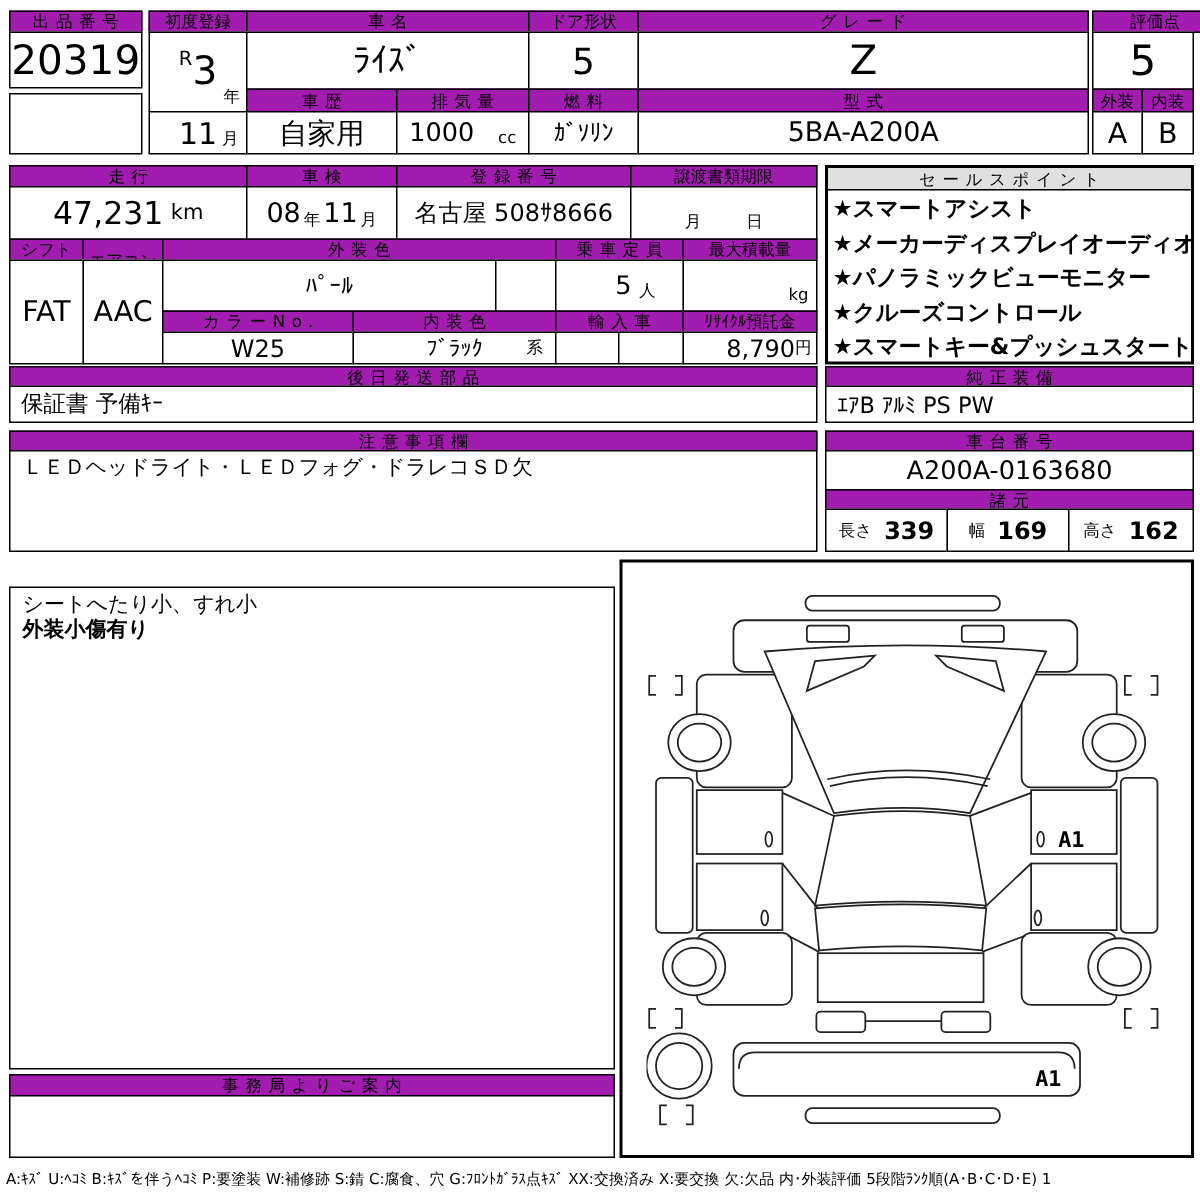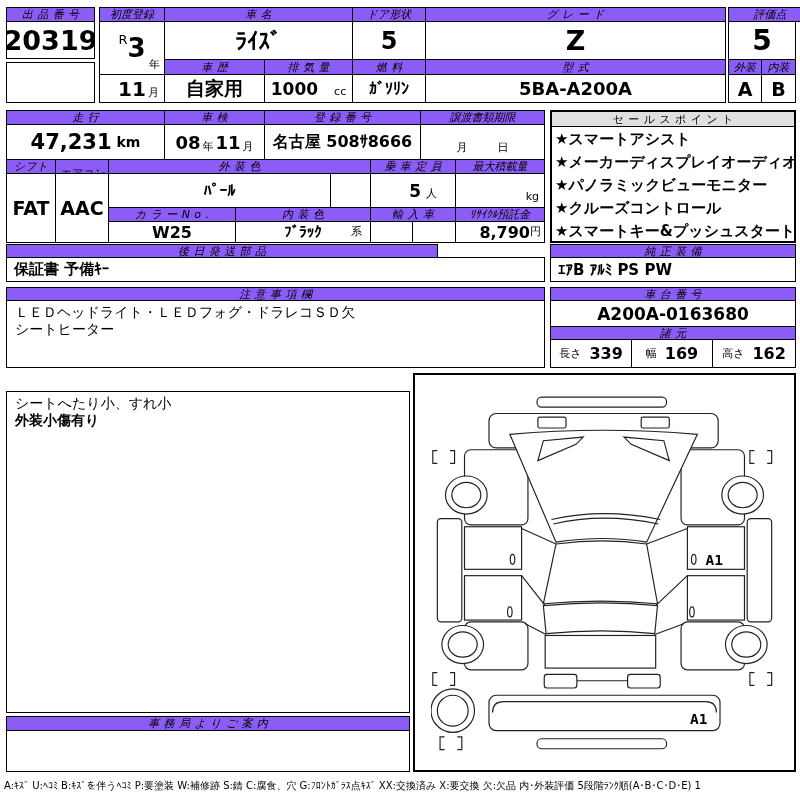--- a/index.html
+++ b/index.html
@@ -1,23 +1,23 @@
 <!DOCTYPE html>
 <html><head>
 <meta charset="utf-8">
 <style>
   html,body{margin:0;padding:0;background:#fff;}
   #sheet{position:relative;width:800px;height:800px;background:#fff;
          font-family:"DejaVu Sans","Liberation Sans",sans-serif;color:#000;}
   .cell{position:absolute;box-sizing:border-box;border:1px solid #000;background:#fff;
         display:flex;align-items:center;justify-content:center;overflow:hidden;font-size:12px;}
   .b2{border-width:2px;}
-  .g{background:#8b5cf6;font-size:11px;font-style:italic;}
+  .g{background:#a21caf;font-size:11px;}
   .sp{letter-spacing:.4em;padding-left:.4em;}
-  .v{font-weight:bold;}
+  .v{font-weight:normal;}
   .al{justify-content:flex-start;padding-left:7px;}
   .u{font-size:11px;font-weight:normal;}
   .abs{position:absolute;}
   .lines{display:block;padding:3px 8px;}
   .lines div{font-size:14px;line-height:17px;white-space:nowrap;}
   .salesbox{position:absolute;box-sizing:border-box;border:2px solid #000;background:#fff;}
   .shdr{height:14px;background:#e0e0e0;border-bottom:1px solid #000;display:flex;
         align-items:center;justify-content:center;font-size:11px;text-align:right;}
   .sitems{padding:1px 3px;}
   .sitems div{font-size:15px;font-weight:bold;line-height:23px;white-space:nowrap;}
@@ -133,29 +133,28 @@
     <div class="shdr sp">セールスポイント</div>
     <div class="sitems">
       <div>★スマートアシスト</div>
       <div>★メーカーディスプレイオーディオ</div>
       <div>★パノラミックビューモニター</div>
       <div>★クルーズコントロール</div>
       <div>★スマートキー&amp;プッシュスタート</div>
     </div>
   </div>
 
-  <div class="cell g sp" style="left:6px;top:244px;width:432px;height:14px">後日発送部品</div>
+  <div class="cell g sp" style="left:6px;top:244px;width:539px;height:14px">後日発送部品</div>
   <div class="cell v al" style="left:6px;top:257px;width:539px;height:25px;font-size:15px">保証書 予備ｷｰ</div>
   <div class="cell g sp" style="left:550px;top:244px;width:246px;height:14px">純正装備</div>
   <div class="cell v al" style="left:550px;top:257px;width:246px;height:25px;font-size:15px">ｴｱB ｱﾙﾐ PS PW</div>
 
   <div class="cell g sp" style="left:6px;top:287px;width:539px;height:14px">注意事項欄</div>
   <div class="cell lines" style="left:6px;top:300px;width:539px;height:68px;align-items:flex-start">
     <div>ＬＥＤヘッドライト・ＬＥＤフォグ・ドラレコＳＤ欠</div>
-    <div>シートヒーター</div>
   </div>
   <div class="cell g sp" style="left:550px;top:287px;width:246px;height:14px">車台番号</div>
   <div class="cell v" style="left:550px;top:300px;width:246px;height:27px;font-size:17px">A200A-0163680</div>
   <div class="cell g sp" style="left:550px;top:326px;width:246px;height:14px">諸元</div>
   <div class="cell" style="left:550px;top:339px;width:82px;height:29px">
     <span class="speclab">長さ</span>
     <span class="specval">339</span>
   </div>
   <div class="cell" style="left:631px;top:339px;width:82px;height:29px">
     <span class="speclab">幅</span>

